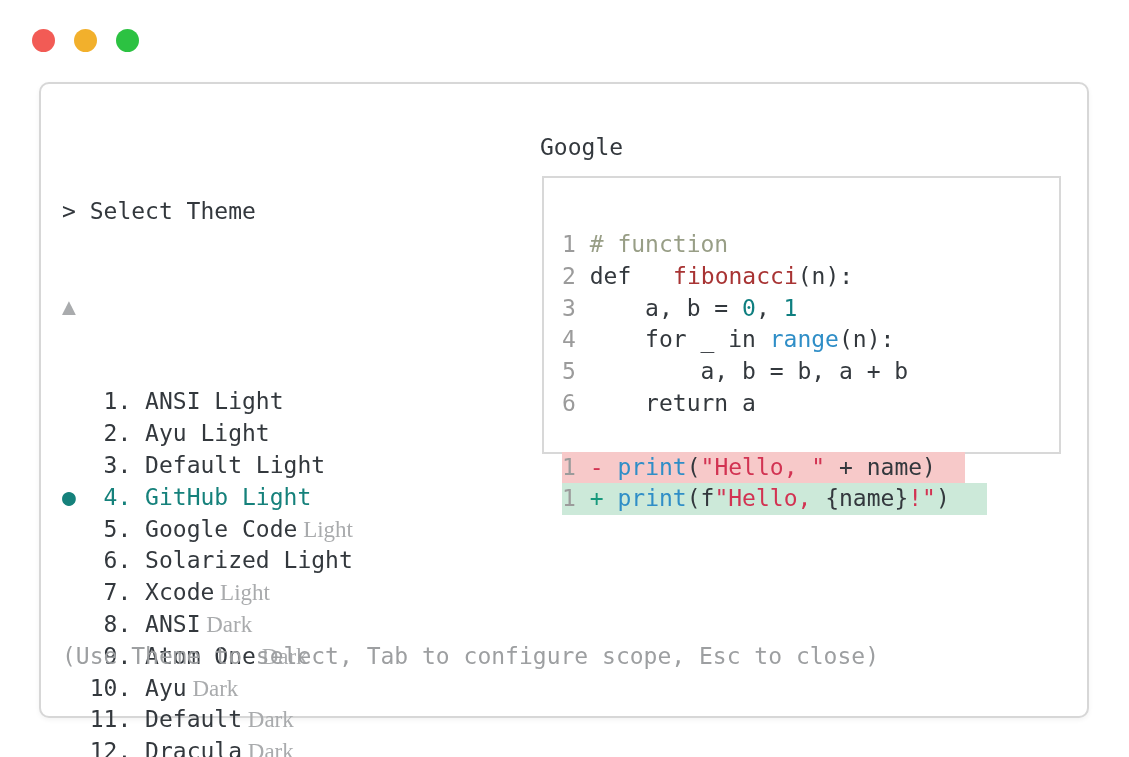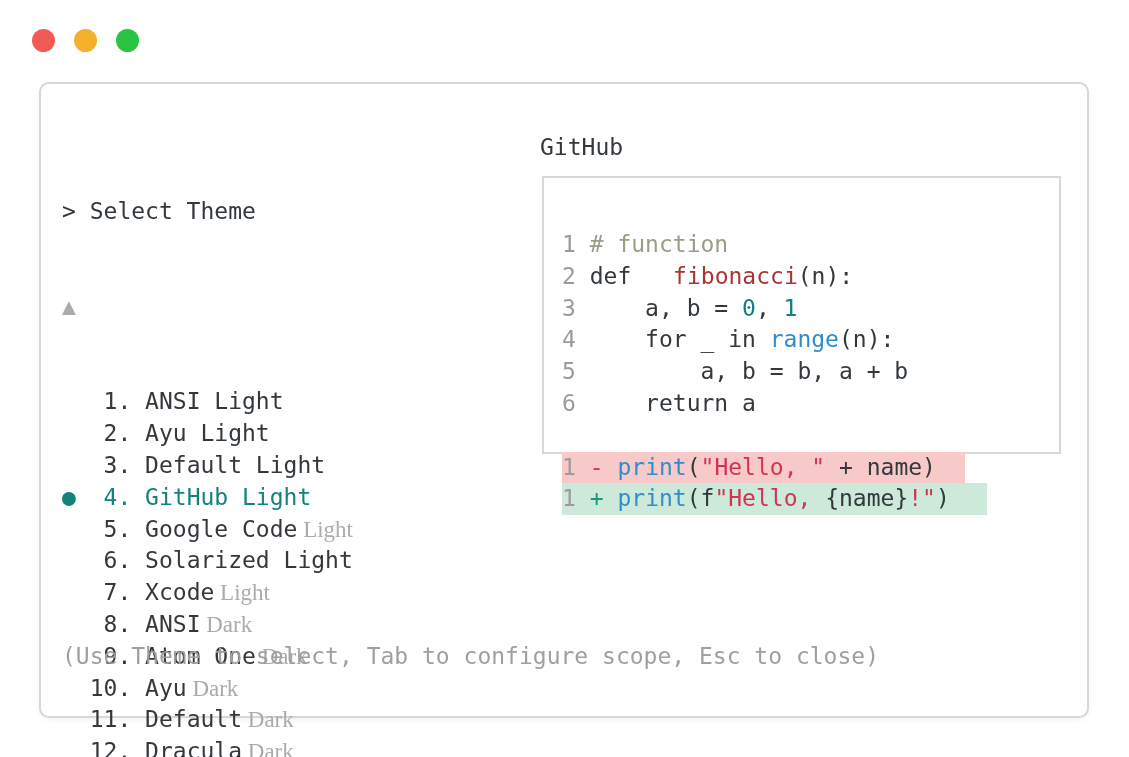--- a/index.html
+++ b/index.html
@@ -63,20 +63,20 @@
 
     <div class="left-col mono">
       <div class="row prompt">&gt; Select Theme</div>
       <div class="row arrow-up">▲</div>
       <div id="theme-list"><div class="row item"><span class="bullet">  </span><span class="num"> 1. </span><span class="name">ANSI Light</span></div><div class="row item"><span class="bullet">  </span><span class="num"> 2. </span><span class="name">Ayu Light</span></div><div class="row item"><span class="bullet">  </span><span class="num"> 3. </span><span class="name">Default Light</span></div><div class="row item selected"><span class="bullet">● </span><span class="num"> 4. </span><span class="name">GitHub Light</span></div><div class="row item"><span class="bullet">  </span><span class="num"> 5. </span><span class="name">Google Code</span><span class="suffix"> Light</span></div><div class="row item"><span class="bullet">  </span><span class="num"> 6. </span><span class="name">Solarized Light</span></div><div class="row item"><span class="bullet">  </span><span class="num"> 7. </span><span class="name">Xcode</span><span class="suffix"> Light</span></div><div class="row item"><span class="bullet">  </span><span class="num"> 8. </span><span class="name">ANSI</span><span class="suffix"> Dark</span></div><div class="row item"><span class="bullet">  </span><span class="num"> 9. </span><span class="name">Atom One</span><span class="suffix"> Dark</span></div><div class="row item"><span class="bullet">  </span><span class="num">10. </span><span class="name">Ayu</span><span class="suffix"> Dark</span></div><div class="row item"><span class="bullet">  </span><span class="num">11. </span><span class="name">Default</span><span class="suffix"> Dark</span></div><div class="row item"><span class="bullet">  </span><span class="num">12. </span><span class="name">Dracula</span><span class="suffix"> Dark</span></div></div>
       
     </div>
 
     <div class="help mono">(Use Theme to select, Tab to configure scope, Esc to close)</div>
 
-    <div class="preview-label mono">GitHub</div>
+    <div class="preview-label mono">Google</div>
 
     <div class="preview-box">
       <div id="code" class="code mono"><div class="code-row"><span class="lnum">1</span><span> </span><span class="tok-comment"># function</span></div><div class="code-row"><span class="lnum">2</span><span> </span><span class="tok-text">def </span><span class="tok-func">fibonacci</span><span class="tok-text">(n):</span></div><div class="code-row"><span class="lnum">3</span><span> </span><span class="tok-text">    a, b = </span><span class="tok-num">0</span><span class="tok-text">, </span><span class="tok-num">1</span></div><div class="code-row"><span class="lnum">4</span><span> </span><span class="tok-text">    for _ in </span><span class="tok-call">range</span><span class="tok-text">(n):</span></div><div class="code-row"><span class="lnum">5</span><span> </span><span class="tok-text">        a, b = b, a + b</span></div><div class="code-row"><span class="lnum">6</span><span> </span><span class="tok-text">    return a</span></div><div class="code-row"></div><div class="code-row"><span class="hl removed"><span class="lnum">1</span><span> </span><span class="sign-minus">-</span><span> </span><span class="tok-call">print</span><span class="tok-text">(</span><span class="tok-str">"Hello, "</span><span class="tok-text"> + name)</span></span></div><div class="code-row"><span class="hl added"><span class="lnum">1</span><span> </span><span class="sign-plus">+</span><span> </span><span class="tok-call">print</span><span class="tok-text">(f</span><span class="tok-str">"Hello, </span><span class="tok-text">{name}</span><span class="tok-str">!"</span><span class="tok-text">)</span></span></div></div>
     </div>
 
   </div>
 </div>
 
 </body></html>

